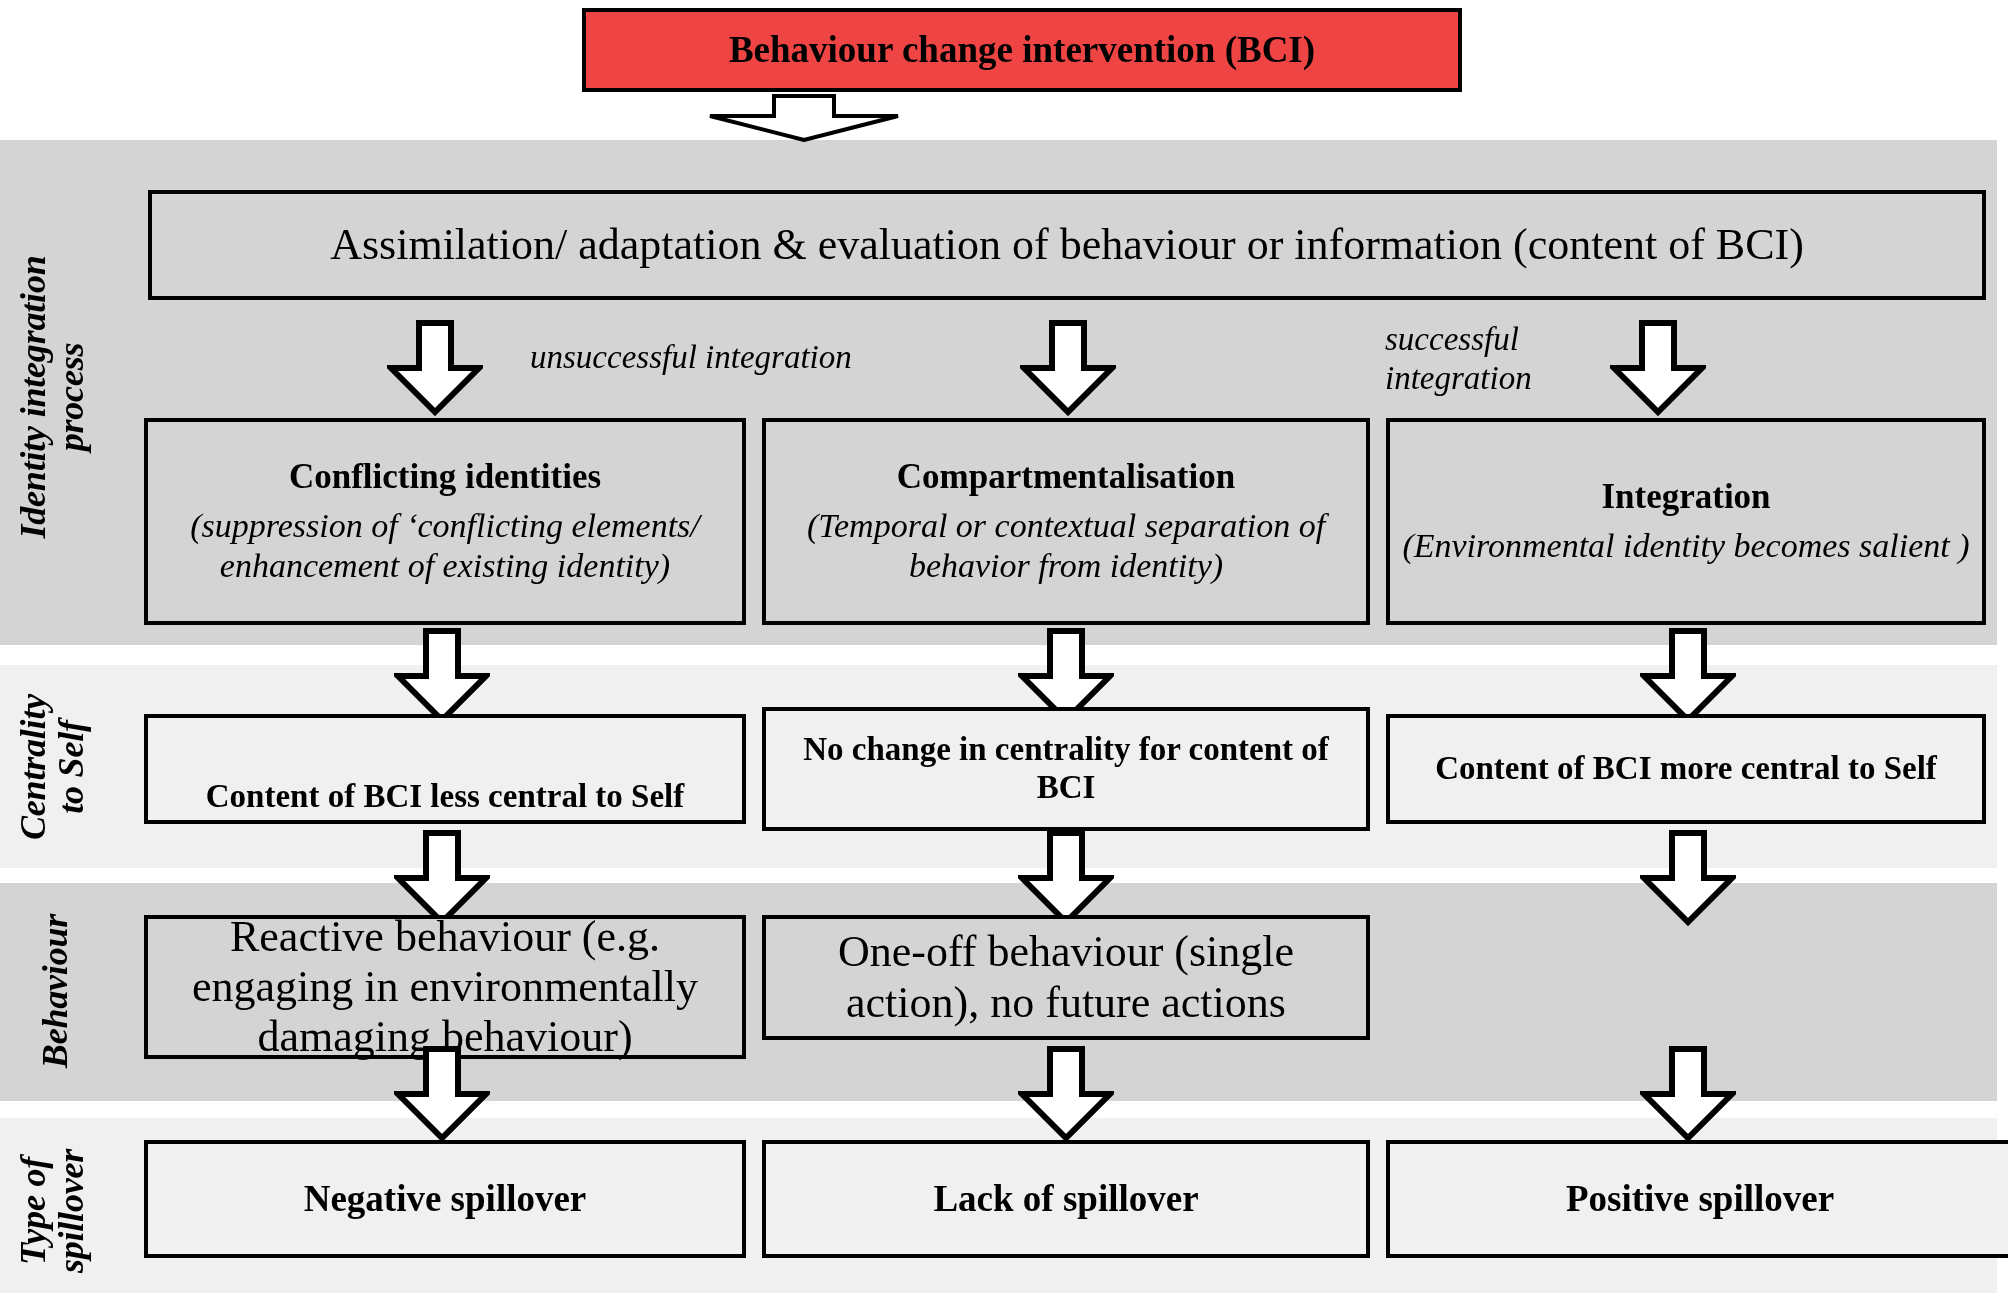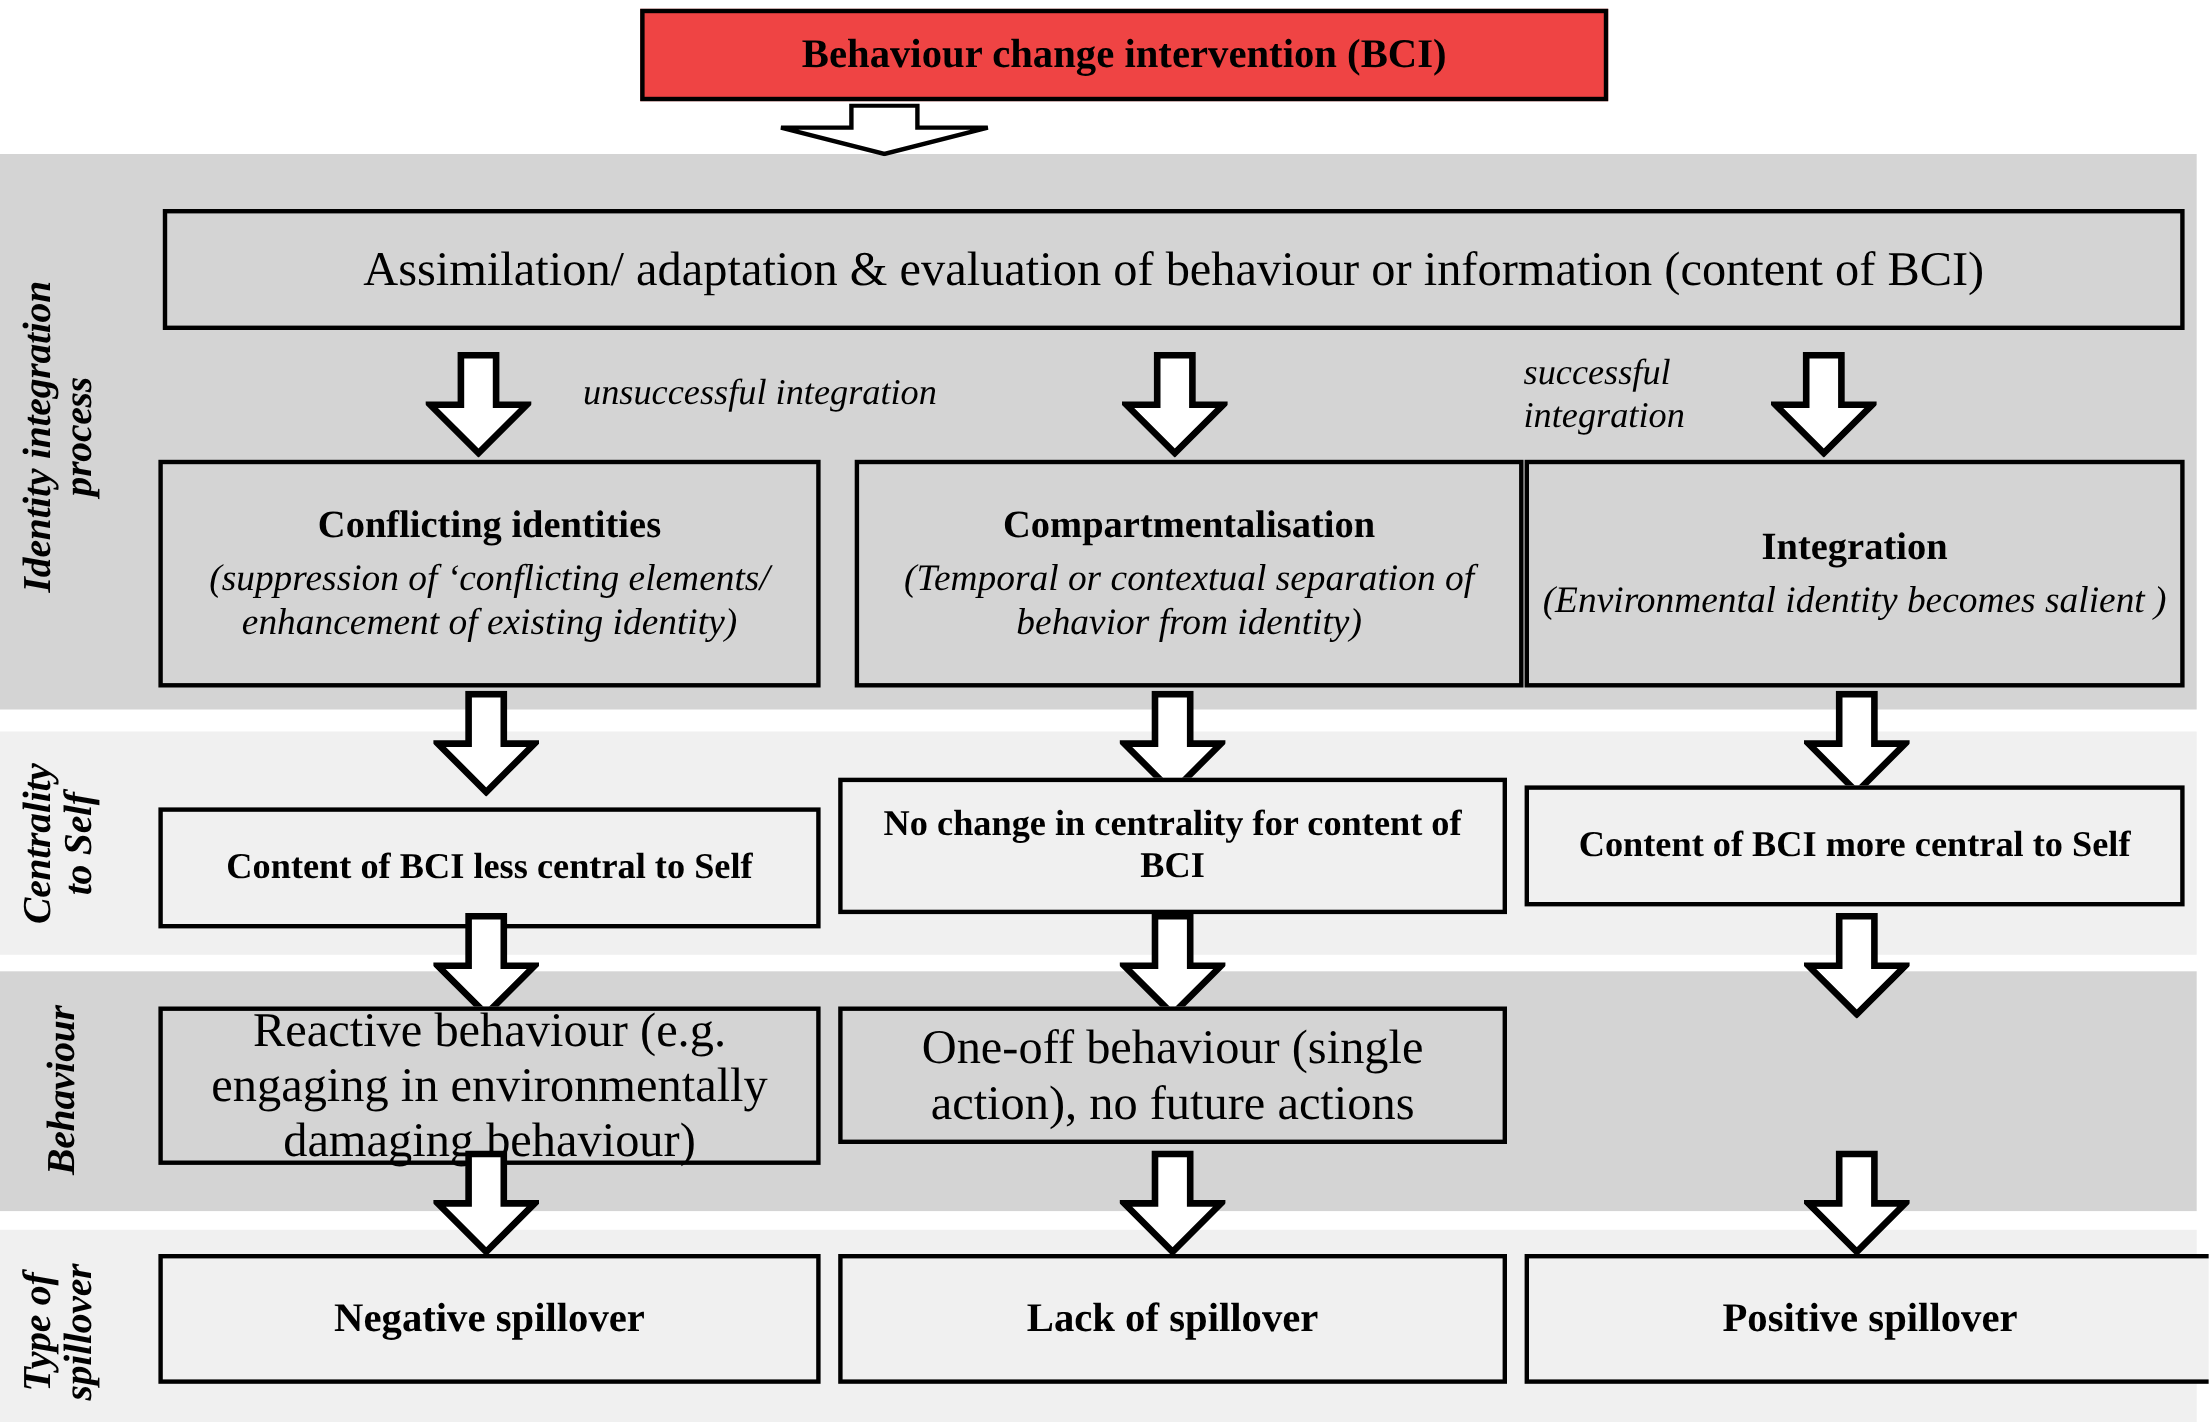--- a/index.html
+++ b/index.html
@@ -126,21 +126,21 @@
 
   <div class="ann" style="left:530px;top:338px;width:420px;">unsuccessful integration</div>
   <div class="ann" style="left:1385px;top:320px;width:270px;">successful
 integration</div>
 
   <div class="box dark" style="left:144px;top:418px;width:602px;height:207px;">
     <span class="hd">Conflicting identities</span>
     <span class="t-itl">(suppression of ‘conflicting elements/ enhancement of existing identity)</span>
   </div>
 
-  <div class="box dark" style="left:762px;top:418px;width:608px;height:207px;margin-left:15px;">
+  <div class="box dark" style="left:762px;top:418px;width:608px;height:207px;">
     <span class="hd">Compartmentalisation</span>
     <span class="t-itl">(Temporal or contextual separation of behavior from identity)</span>
   </div>
 
   <div class="box dark" style="left:1386px;top:418px;width:600px;height:207px;">
     <span class="hd">Integration</span>
     <span class="t-itl">(Environmental identity becomes salient )</span>
   </div>
 
   <div class="arrow" style="left:394px;top:628px;width:96px;height:96px;">
@@ -152,21 +152,21 @@
     <svg viewBox="0 0 96 96" preserveAspectRatio="none">
       <polygon points="32,3 64,3 64,48 92,48 48,92 4,48 32,48" fill="#ffffff" stroke="#000000" stroke-width="6" stroke-linejoin="miter"></polygon>
     </svg>
   </div>
   <div class="arrow" style="left:1640px;top:628px;width:96px;height:96px;">
     <svg viewBox="0 0 96 96" preserveAspectRatio="none">
       <polygon points="32,3 64,3 64,48 92,48 48,92 4,48 32,48" fill="#ffffff" stroke="#000000" stroke-width="6" stroke-linejoin="miter"></polygon>
     </svg>
   </div>
 
-  <div class="box light" style="left:144px;top:734px;width:602px;height:110px;">
+  <div class="box light" style="left:144px;top:714px;width:602px;height:110px;justify-content:flex-end;">
     <span class="t-bold">Content of BCI less central to Self</span>
   </div>
   <div class="box light" style="left:762px;top:707px;width:608px;height:124px;">
     <span class="t-bold">No change in centrality for content of BCI</span>
   </div>
   <div class="box light" style="left:1386px;top:714px;width:600px;height:110px;">
     <span class="t-bold">Content of BCI more central to Self</span>
   </div>
 
   <div class="arrow" style="left:394px;top:830px;width:96px;height:96px;">

